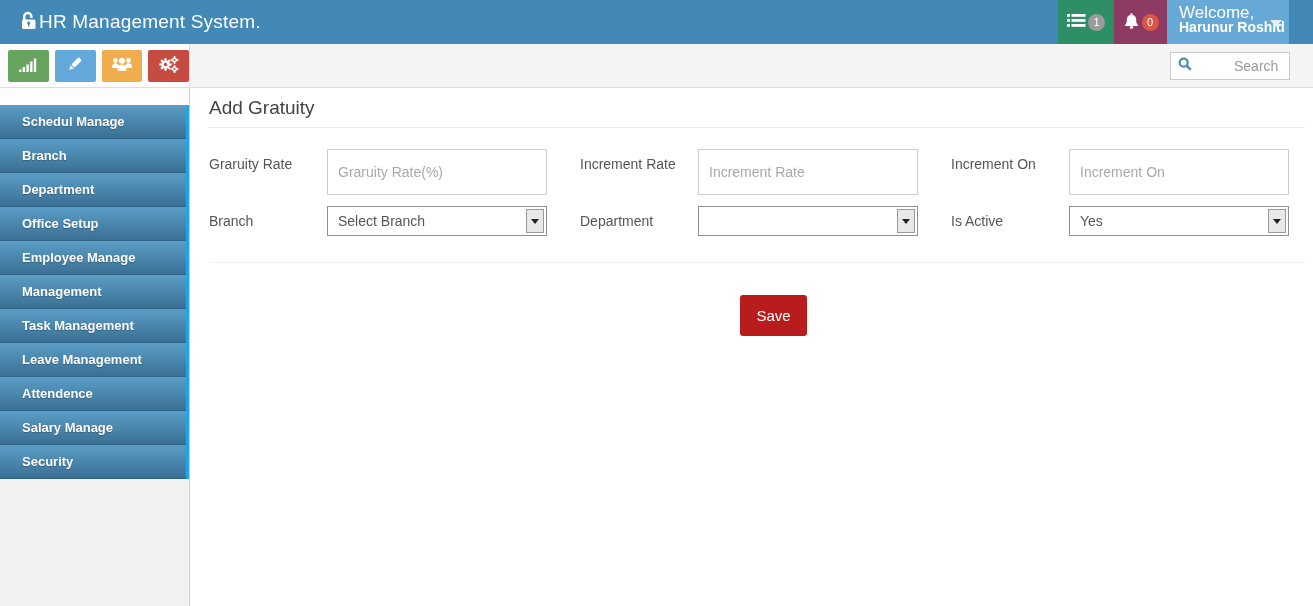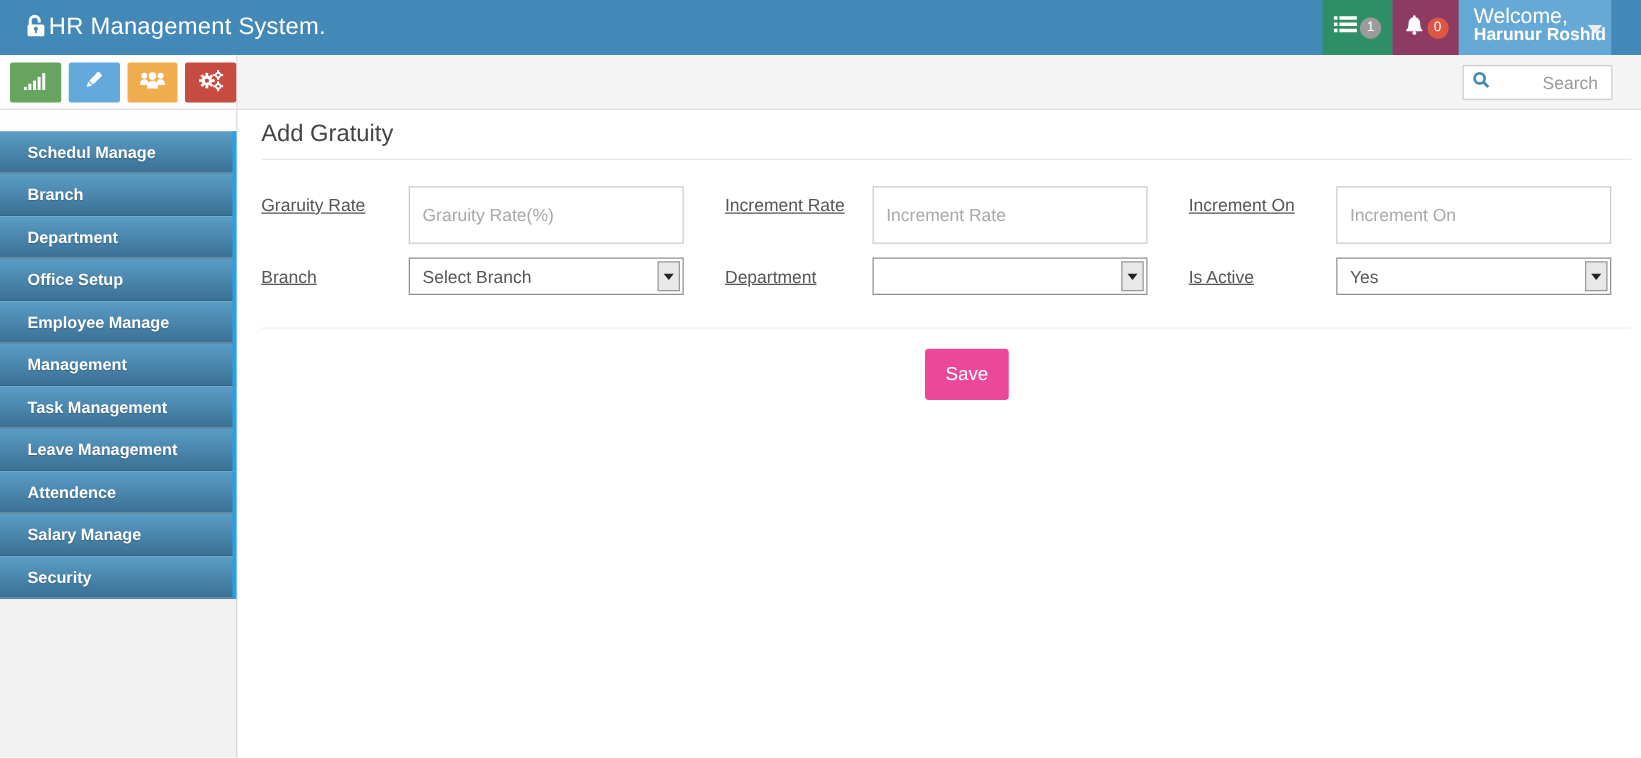--- a/index.html
+++ b/index.html
@@ -54,34 +54,34 @@
                border-bottom:1px solid #2f6486;
                text-shadow:0 1px 1px rgba(0,0,0,.25); }
   .menu-item::after { content:""; position:absolute; right:0; top:0; bottom:-1px; width:3px; background:#1ea5ec; }
 
   .content { flex:1; background:#fff; padding:9px 8px 0 19px; }
   .page-title { font-size:19px; font-weight:400; color:#444; margin-bottom:8px; }
   .hr1 { border:none; border-top:1px solid #e8e8e8; margin-bottom:21px; }
   .form-row { display:flex; margin-bottom:11px; }
   .form-group { display:flex; width:338px; }
   .form-group + .form-group { margin-left:33px; }
-  .f-label { width:118px; font-size:14px; color:#555; line-height:30px;text-decoration:underline; }
+  .f-label { width:118px; font-size:14px; color:#555; line-height:30px; }
   .f-input { width:220px; height:46px; border:1px solid #ccc; padding:0 10px; font-size:14px;
              color:#555; font-family:"Liberation Sans",sans-serif; outline:none; }
   .f-input::placeholder { color:#a9a9a9; }
   .sel { position:relative; width:220px; height:30px; border:1px solid #919191; background:#fff;
          line-height:28px; padding:0 24px 0 10px; font-size:14px; color:#555; cursor:pointer;
          white-space:nowrap; overflow:hidden; }
   .sel-btn { position:absolute; top:2px; right:2px; bottom:2px; width:18px; background:#e8e8e8;
              border:1px solid #9a9a9a; display:flex; align-items:center; justify-content:center; }
   .sel-arrow { width:0; height:0; border-left:4px solid transparent; border-right:4px solid transparent;
                border-top:5px solid #222; }
   .hr2 { border:none; border-top:1px solid #f0f0f0; margin-top:26px; }
-  .save-btn { display:block; width:67px; height:41px; margin-top:16px; margin-left:531px;
-              background:#ec4899; color:#fff; border:none; border-radius:3px; font-size:15px;
+  .save-btn { display:block; width:67px; height:41px; margin-top:32px; margin-left:531px;
+              background:#b91c1c; color:#fff; border:none; border-radius:3px; font-size:15px;
               font-family:"Liberation Sans",sans-serif; cursor:pointer; }
 </style>
 </head>
 <body>
 
 <div class="app">
 
   <div class="header">
     <div class="brand">
       <span>

